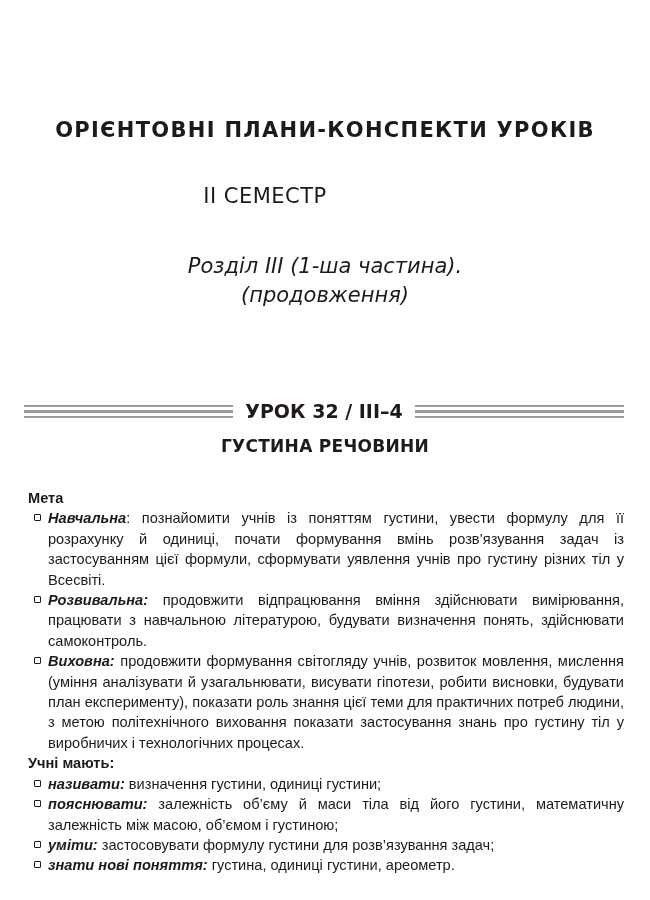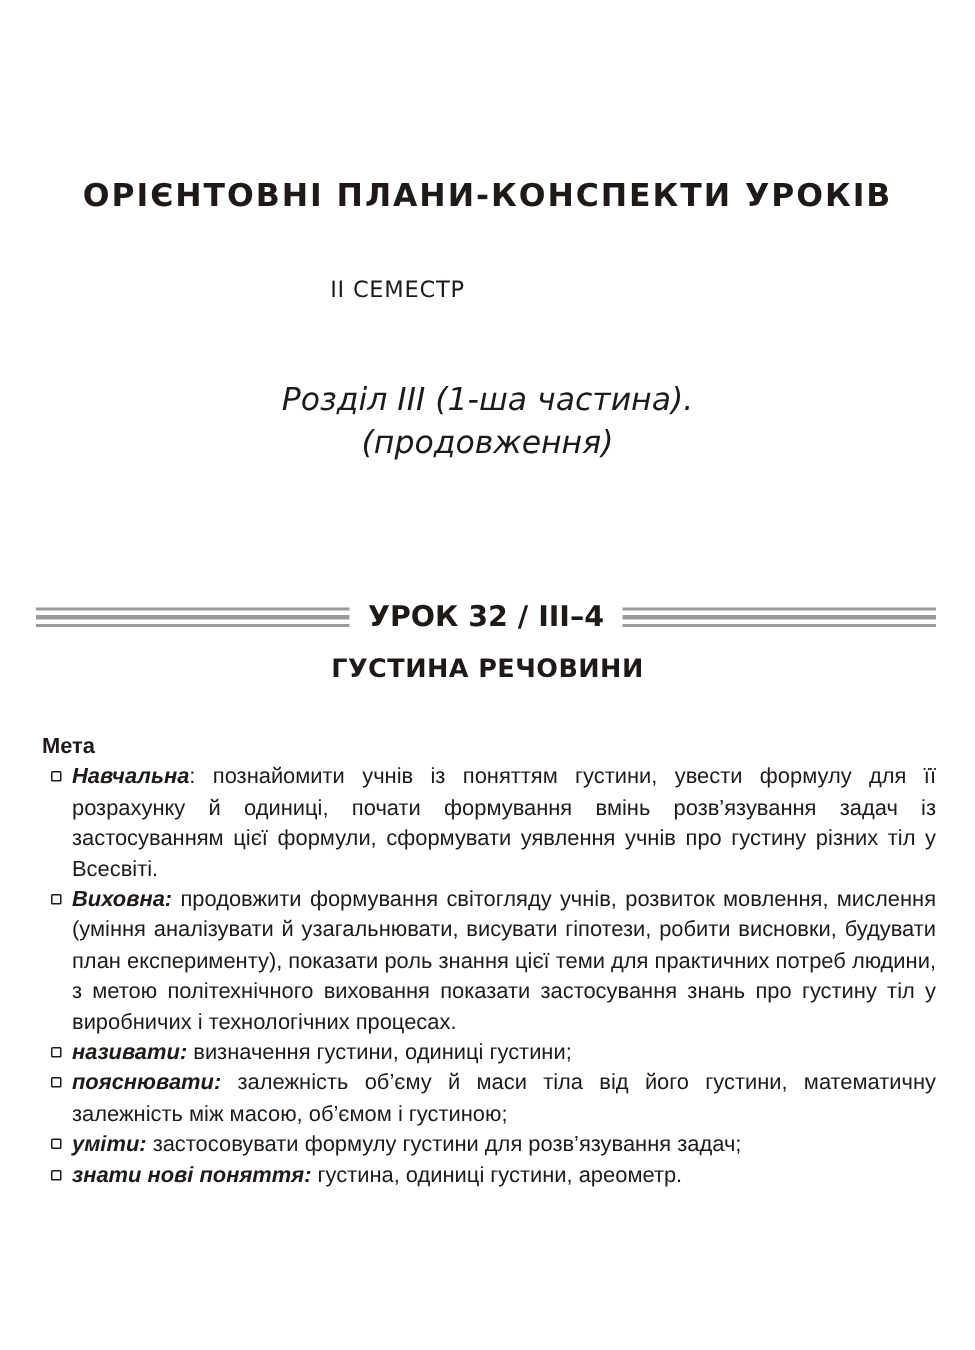--- a/index.html
+++ b/index.html
@@ -1,18 +1,18 @@
 <!DOCTYPE html>
 <html><head>
 <meta charset="utf-8">
 <style>
   html, body { margin:0; padding:0; background:#ffffff; }
   body { width:650px; height:900px; position:relative; overflow:hidden; color:#1f1a17; font-family:"DejaVu Sans", sans-serif; }
   .page-title { position:absolute; top:118px; left:0; width:650px; text-align:center; font-weight:bold; font-size:21px; letter-spacing:1.3px; }
-  .semester { position:absolute; top:184px; left:0; width:530px; text-align:center; font-size:15px; letter-spacing:0.5px; }
+  .semester { position:absolute; top:184px; left:0; width:530px; text-align:center; font-size:21px; letter-spacing:0.5px; }
   .section-block { position:absolute; top:252px; left:0; width:650px; text-align:center; font-size:21px; line-height:29px; }
   .section-block .it { font-style:italic; }
   .section-block .bi { font-style:italic; font-weight:bold; }
   .lesson-row { position:absolute; top:397px; left:24px; width:600px; height:28px; display:flex; align-items:center;text-align:center; }
   .rule { flex:1; height:13px; position:relative; }
   .rule span { position:absolute; left:0; right:0; background:#9a9a9a; }
   .rule .l1 { top:0; height:2px; }
   .rule .l2 { top:5px; height:3px; }
   .rule .l3 { top:11px; height:2px; }
   .lesson-label { padding:0 12px; font-weight:bold; font-size:19px; white-space:nowrap; }
@@ -48,21 +48,23 @@
       <span class="l3"></span>
     </div>
 </div>
 
 <div class="lesson-topic">ГУСТИНА РЕЧОВИНИ</div>
 
 <div class="content">
   <div class="heading">Мета</div>
   <ul>
     <li><span class="bullet"></span><span class="term">Навчальна</span><span>: познайомити учнів із поняттям густини, увести формулу для її розрахунку й одиниці, почати формування вмінь розв’язування задач із застосуванням цієї формули, сформувати уявлення учнів про густину  різних тіл у Всесвіті.</span></li>
+    <li><span class="bullet"></span><span class="term">Розвивальна:</span><span> продовжити відпрацювання вміння здійснювати вимірювання,   працювати з навчальною літературою,  будувати визначення понять, здійснювати самоконтроль.</span></li>
     <li><span class="bullet"></span><span class="term">Виховна:</span><span> продовжити формування світогляду учнів, розвиток мовлення, мислення (уміння аналізувати й узагальнювати, висувати гіпотези, робити висновки, будувати план експерименту), показати роль знання цієї теми для практичних потреб людини, з метою політехнічного виховання показати застосування знань про густину тіл у виробничих і технологічних процесах.</span></li>
   </ul>
+  <div class="heading">Учні мають:</div>
   <ul>
     <li><span class="bullet"></span><span class="term">називати:</span><span> визначення густини, одиниці густини;</span></li>
     <li><span class="bullet"></span><span class="term">пояснювати:</span><span> залежність об’єму й маси тіла від його густини, математичну залежність між масою, об’ємом і густиною;</span></li>
     <li><span class="bullet"></span><span class="term">уміти:</span><span> застосовувати формулу густини для розв’язування задач;</span></li>
     <li><span class="bullet"></span><span class="term">знати нові поняття:</span><span> густина, одиниці густини, ареометр.</span></li>
   </ul>
 </div>
 
 </body></html>

